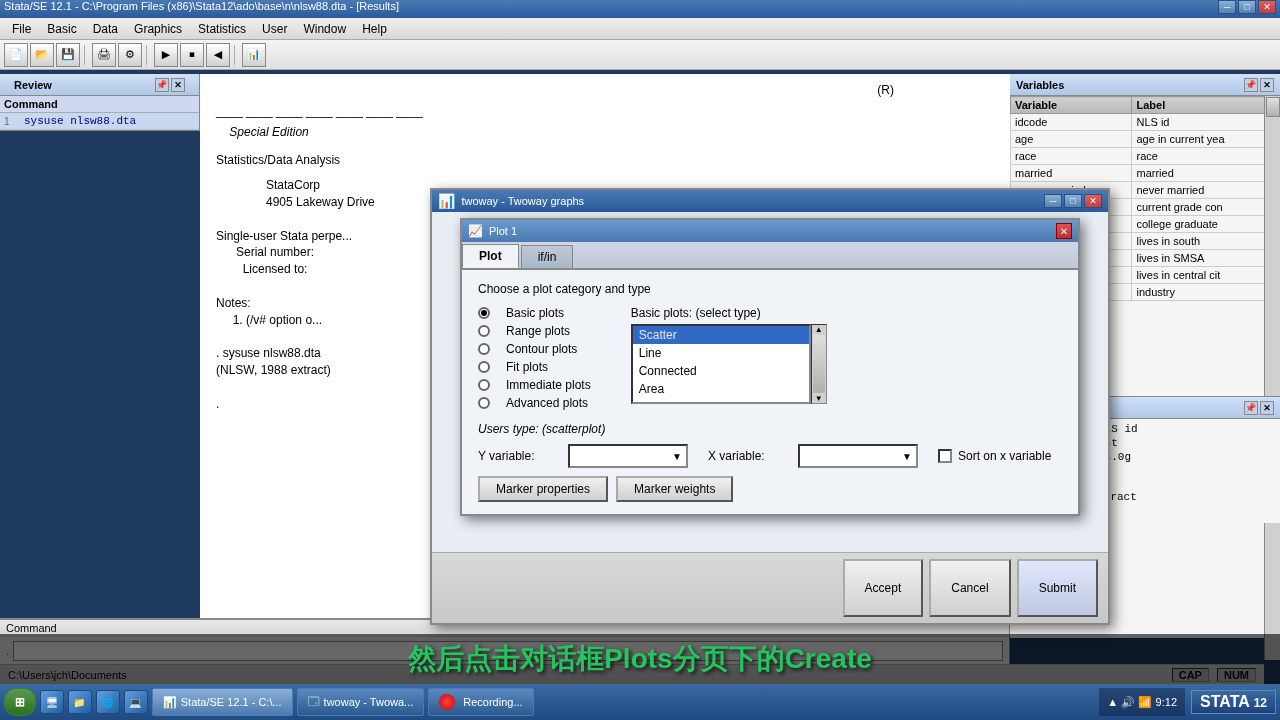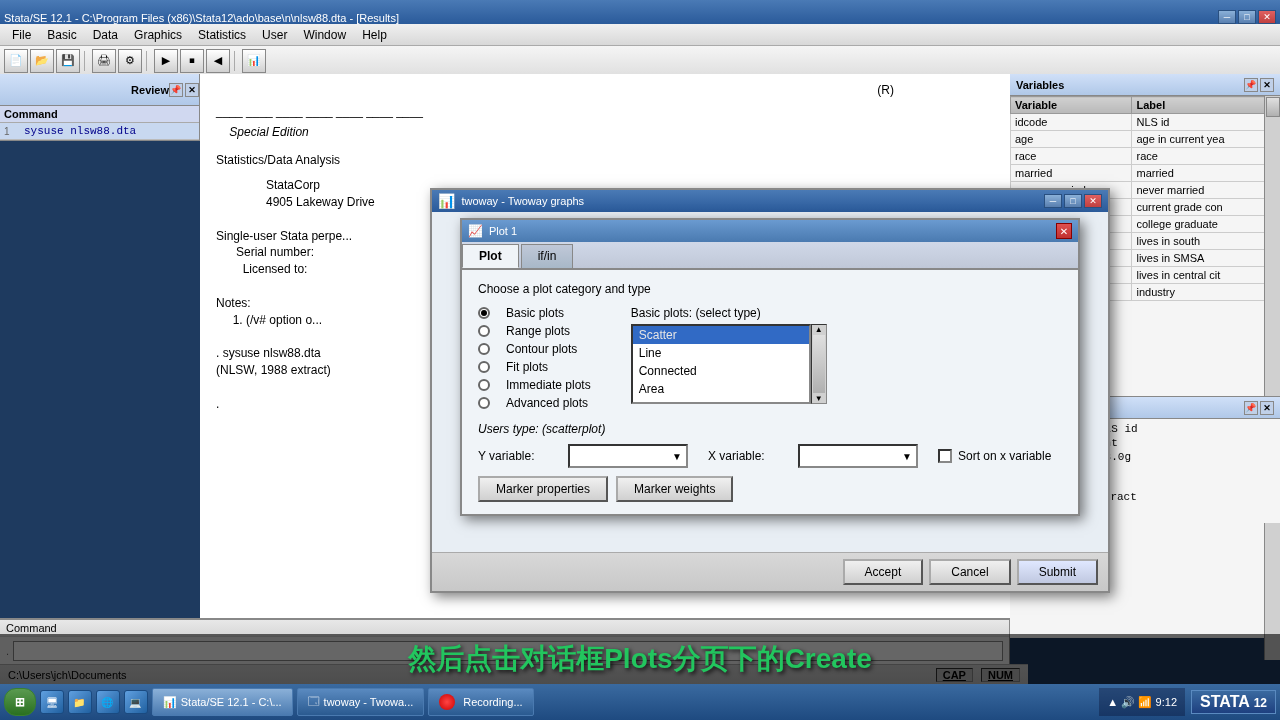--- a/index.html
+++ b/index.html
@@ -1,23 +1,23 @@
 <!DOCTYPE html>
 <html><head>
   <meta charset="utf-8">
   <style>
     * { box-sizing: border-box; margin: 0; padding: 0; font-family: 'Segoe UI', Tahoma, sans-serif; }
     body { width: 1280px; height: 720px; overflow: hidden; background: #1e3a5f; position: relative; }
 
     
     .title-bar {
       background: linear-gradient(to bottom, #4a7ab5, #2a5a9a);
-      height: 24px;
-      display: flex;
-      align-items: flex-end;
+      height: 18px;
+      display: flex;
+      align-items: flex-start;
       justify-content: space-between;
       padding: 0 4px;
       color: white;
       font-size: 11px;
     }
     .title-bar-buttons { display: flex; gap: 2px; }
     .title-btn {
       width: 18px; height: 14px;
       background: linear-gradient(to bottom, #8ab0d8, #5a80b0);
       border: 1px solid #2a5080;
@@ -133,25 +133,25 @@
       position: absolute;
       top: 74px;
       left: 0;
       width: 200px;
       background: #f5f5f5;
       border-right: 1px solid #888;
       border-bottom: 1px solid #888;
     }
     .review-header {
       background: linear-gradient(to bottom, #d0e0f8, #b0c8e8);
-      height: 32px;
-      display: flex;
-      align-items: center;
-      justify-content: flex-end;
-      padding: 0 0;
+      height: 22px;
+      display: flex;
+      align-items: center;
+      justify-content: space-between;
+      padding: 0 14px;
       font-size: 11px;
       font-weight: bold;
       border-bottom: 1px solid #888;
     }
     .review-row {
       display: flex;
       align-items: center;
       padding: 2px 4px;
       font-size: 11px;
       background: #c8d8f0;
@@ -221,20 +221,21 @@
       justify-content: space-between;
       padding: 0 6px;
       color: white;
       font-size: 11px;
     }
 
     .plot1-tabs {
       display: flex;
       background: linear-gradient(to bottom, #d0d8e8, #c0c8d8);
       border-bottom: 2px solid #888;
+      align-items: center;
     }
     .plot1-tab {
       padding: 4px 16px;
       font-size: 12px;
       cursor: pointer;
       border: 1px solid #888;
       border-bottom: none;
       margin-right: 2px;
       margin-top: 2px;
     }
@@ -307,21 +308,21 @@
     .dialog-footer {
       display: flex;
       justify-content: flex-end;
       align-items: center;
       padding: 6px 10px;
       background: linear-gradient(to bottom, #d8d8d8, #c8c8c8);
       border-top: 1px solid #aaa;
       gap: 6px;
     }
     .footer-btn {
-      padding: 4px 20px;
+      padding: 20px 20px;
       background: linear-gradient(to bottom, #f0f0f0, #d0d0d0);
       border: 2px outset #aaa;
       font-size: 12px;
       cursor: pointer;
       min-width: 70px;
     }
 
     
     .subtitle-overlay {
       position: absolute;
@@ -338,35 +339,34 @@
     .subtitle-text {
       color: #22c55e;
       font-size: 28px;
       font-weight: bold;
       text-shadow: 2px 2px 4px rgba(0,0,0,0.8);
     }
 
     .status-bar {
       position: absolute;
       bottom: 36px;
-      width: 1028px;
+      width: 1264px;
       height: 20px;
       background: linear-gradient(to bottom, #d0d0d0, #c0c0c0);
       border-top: 1px solid #aaa;
       display: flex;
       align-items: center;
       padding: 0 8px;
       font-size: 11px;
       z-index: 50;
     }
     .status-bar-right {
       margin-left: auto;
       display: flex;
       gap: 8px;
-      text-decoration: underline;
     }
     .status-indicator {
       padding: 0 6px;
       background: #b8b8b8;
       border: 1px inset #888;
       font-size: 11px;
       font-weight: bold;
     }
     .status-indicator.active { color: #000; }
 

